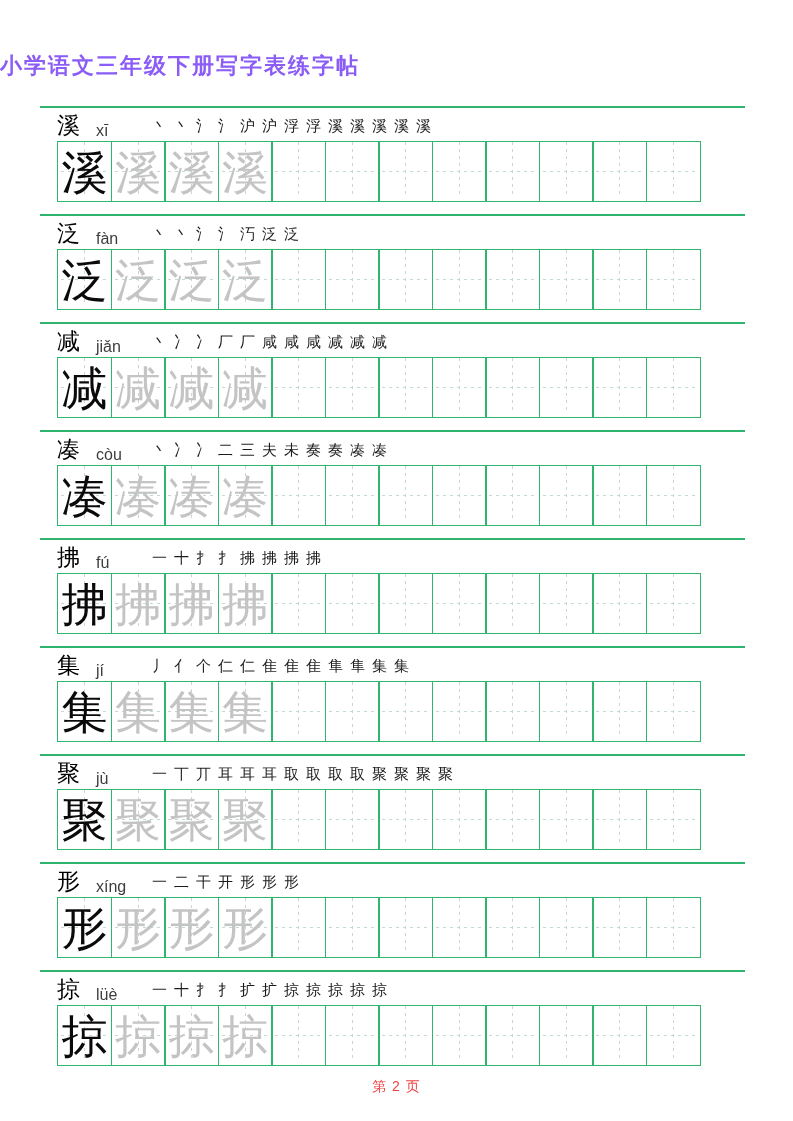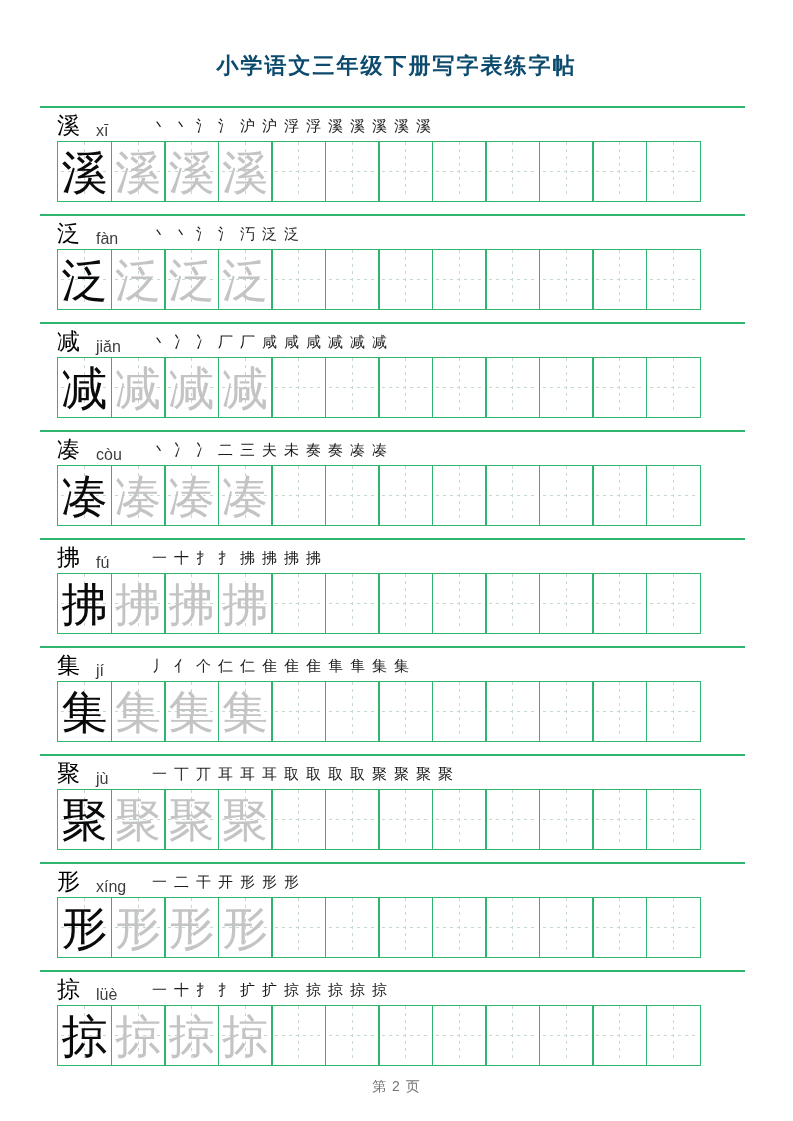--- a/index.html
+++ b/index.html
@@ -1,19 +1,19 @@
 <!DOCTYPE html>
 <html><head>
 <meta charset="utf-8">
 <style>
   * { margin:0; padding:0; box-sizing:border-box; }
   html,body { width:793px; height:1121px; background:#ffffff; overflow:hidden;
               font-family:"Liberation Sans","DejaVu Sans",sans-serif; }
-  .page-title { margin:52px auto 0; text-align:center; font-size:22px; letter-spacing:2px;
-                font-weight:bold; color:#0c4a6e; height:28px; line-height:28px; }
+  .page-title { margin:52px auto 0; font-size:22px; letter-spacing:2px;
+                font-weight:bold; color:#8b5cf6; height:28px; line-height:28px; }
   #sheet { margin-top:26px; }
   .row-section { margin:0 48px 12px 40px; }
   .row-sep { height:2px; background:#2fb56d; margin-bottom:4px; }
   .row-header { height:27px; display:flex; align-items:center; padding-left:17px; margin-bottom:2px; }
   .row-char { font-family:"DejaVu Serif","Liberation Serif",serif; font-size:23px; color:#000;
               line-height:27px; }
   .row-pinyin { font-size:16px; color:#3d3d3d; margin-left:16px; min-width:38px;margin-top:10px; }
   .stroke-seq { display:flex; align-items:flex-end; margin-left:18px; }
   .stroke-step { font-family:"DejaVu Serif","Liberation Serif",serif; font-size:15px; color:#1c1c1c;
                  margin-right:7px; line-height:18px; }
@@ -24,21 +24,21 @@
                      repeating-linear-gradient(180deg,#c6d9cf 0 3px,transparent 3px 7px),
                      repeating-linear-gradient(90deg,#c6d9cf 0 3px,transparent 3px 7px);
                    background-size:1px calc(100% - 6px),calc(100% - 6px) 1px;
                    background-position:center top,3px center;
                    background-repeat:no-repeat; }
   .practice-cell:first-child { margin-left:0; }
   .practice-char { font-family:"DejaVu Serif","Liberation Serif",serif; font-size:46px;
                    line-height:1; }
   .ink { color:#0a0a0a; }
   .ghost { color:#c4c4c4; }
-  .page-footer { text-align:center; font-size:14px; color:#737373; margin-top:8px;
+  .page-footer { text-align:center; font-size:14px; color:#ef4444; margin-top:8px;
                  letter-spacing:1px; }
 </style>
 </head>
 <body>
 
 <div class="page-title">小学语文三年级下册写字表练字帖</div>
 
 <div id="sheet">
     <section class="row-section">
       <div class="row-sep"></div>

